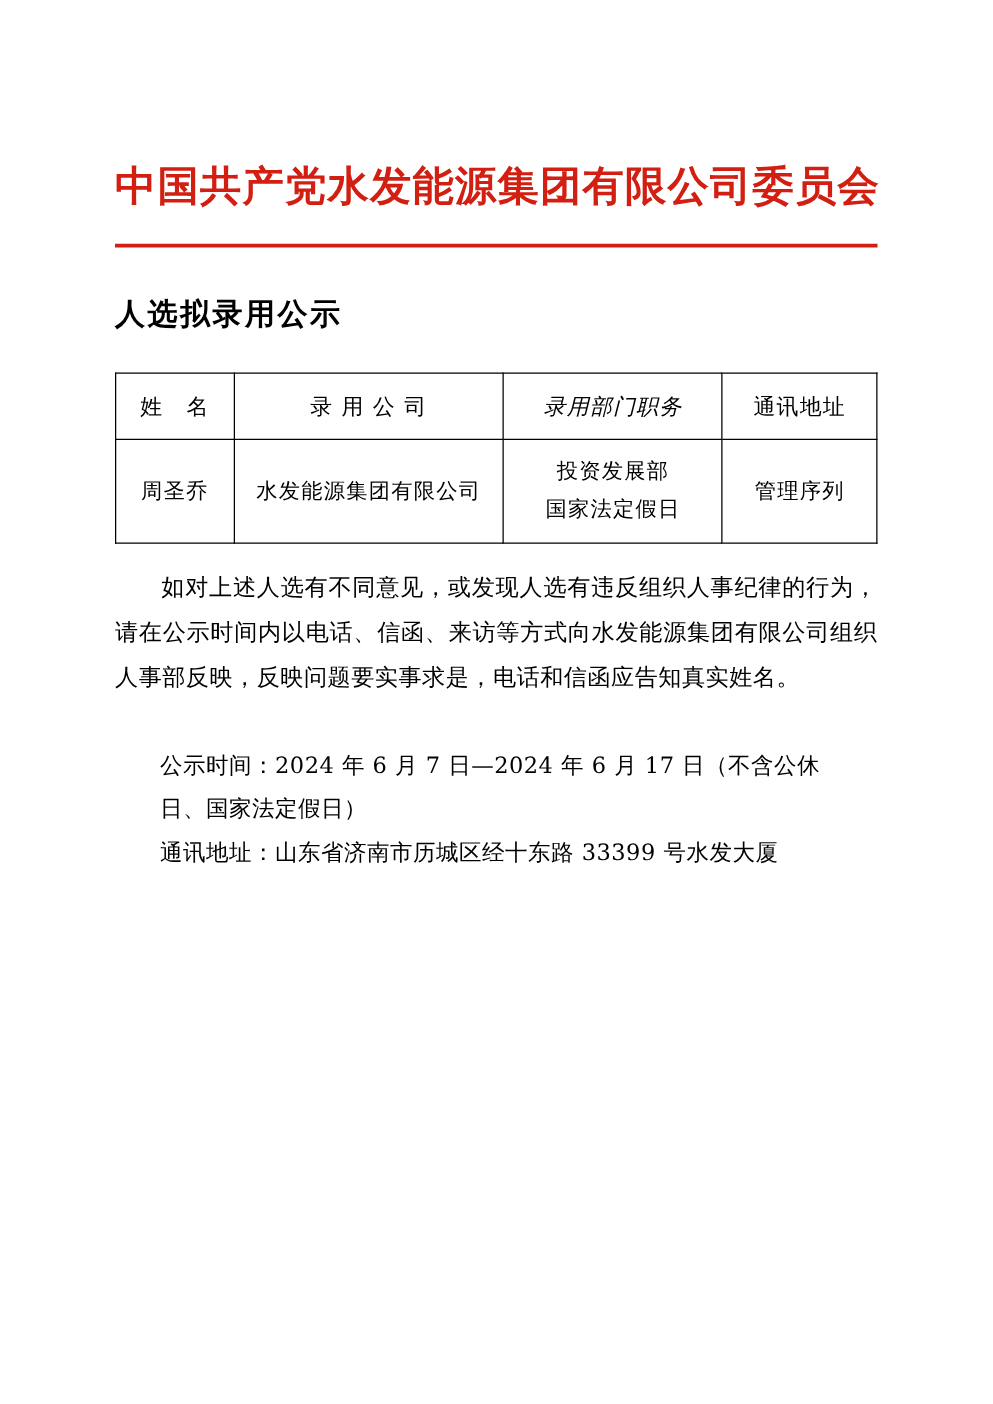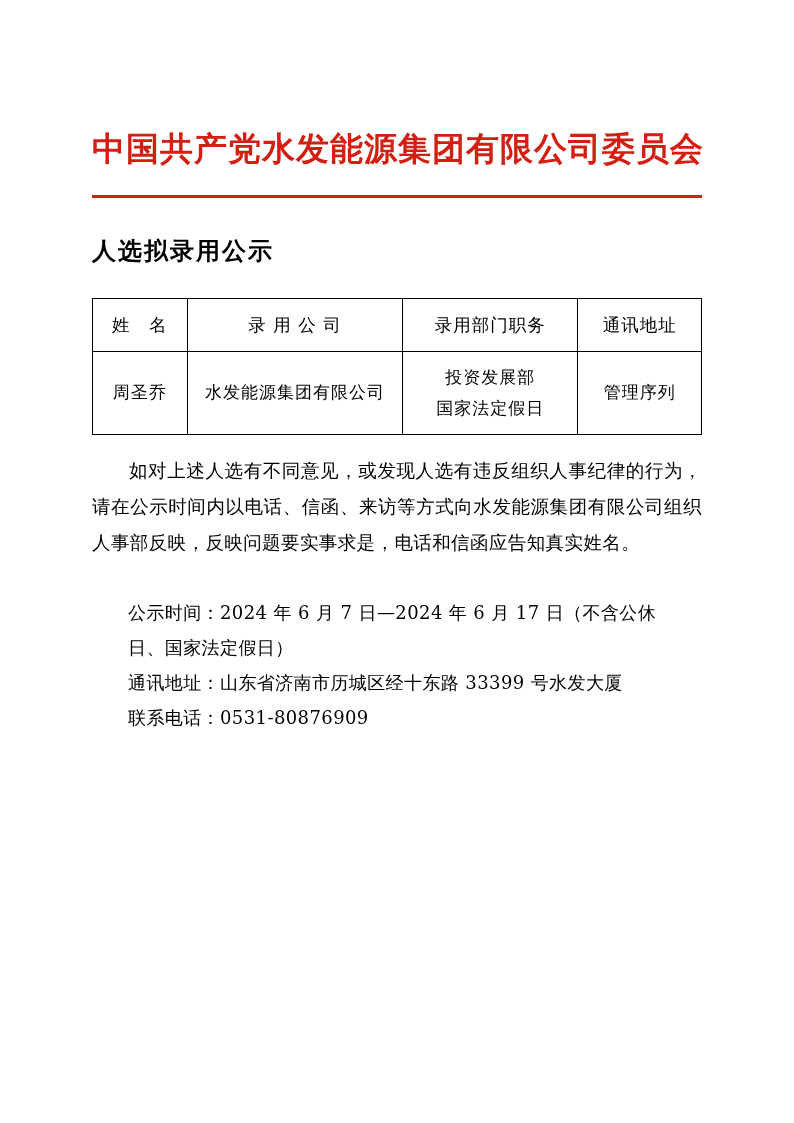--- a/index.html
+++ b/index.html
@@ -85,21 +85,21 @@
   }
   table.info-table thead th {
     height: 36px;
     font-size: 17.5px;
   }
   table.info-table tbody td {
     height: 66px;
   }
   .col-name { width: 15%; }
   .col-company { width: 36%; }
-  .col-dept { width: 29%; }
+  .col-dept { width: 29%; font-style: italic; }
   .col-series { width: 20%; }
   .cell-line { display: block; line-height: 1.8; }
 
   
   .info-block {
     margin-top: 34px;
   }
   .info-line {
     font-size: 18px;
     line-height: 1.95;
@@ -147,16 +147,15 @@
       </tbody>
     </table>
   </div>
 
   <p class="para">如对上述人选有不同意见，或发现人选有违反组织人事纪律的行为，请在公示时间内以电话、信函、来访等方式向水发能源集团有限公司组织人事部反映，反映问题要实事求是，电话和信函应告知真实姓名。</p>
 
   <div class="info-block">
     <div class="info-line">公示时间：2024 年 6 月 7 日—2024 年 6 月 17 日（不含公休</div>
     <div class="info-line cont">日、国家法定假日）</div>
     <div class="info-line">通讯地址：山东省济南市历城区经十东路 33399 号水发大厦</div>
-    <div class="info-line">联系电话：0531-80876909</div>
   </div>
 
 </div>
 
 </body></html>

